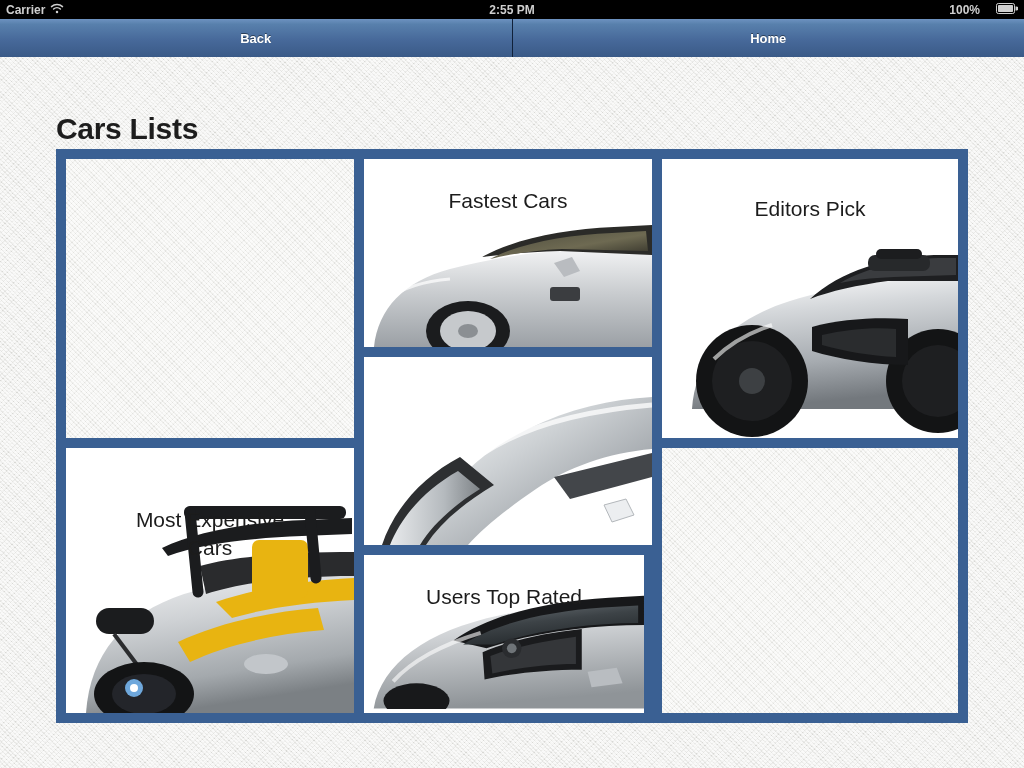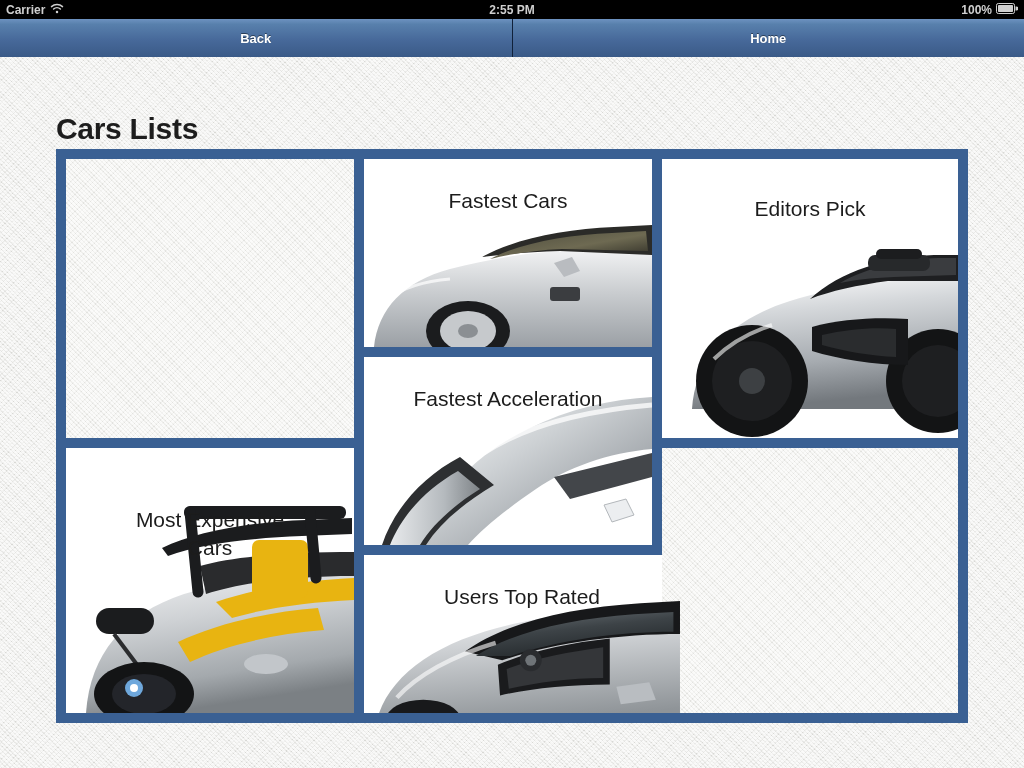--- a/index.html
+++ b/index.html
@@ -43,21 +43,21 @@
   .sb-center {
     position: absolute;
     left: 0; right: 0;
     text-align: center;
   }
   .sb-right {
     position: absolute;
     right: 6px;
     display: flex;
     align-items: center;
-    gap: 4px;
+    gap: 16px;
   }
   .wifi-icon { display: block; }
   .battery-icon { display: block; }
 
   
   #toolbar {
     position: absolute;
     top: 19px; left: 0;
     width: 1024px;
     height: 38px;
@@ -139,21 +139,21 @@
     z-index: 1;
     pointer-events: none;
   }
 
   
   #tile-0 { left: 0px;   top: 0px;   width: 288px; height: 279px; }
   #tile-1 { left: 298px; top: 0px;   width: 288px; height: 188px; }
   #tile-2 { left: 596px; top: 0px;   width: 296px; height: 279px; }
   #tile-3 { left: 298px; top: 198px; width: 288px; height: 188px; }
   #tile-4 { left: 0px;   top: 289px; width: 288px; height: 265px; }
-  #tile-5 { left: 298px; top: 396px; width: 316px; height: 158px; }
+  #tile-5 { left: 298px; top: 396px; width: 280px; height: 158px; }
   #tile-6 { left: 596px; top: 289px; width: 296px; height: 265px; }
 
   #tile-1 .tile-label { padding-top: 28px; }
   #tile-2 .tile-label { padding-top: 36px; }
   #tile-3 .tile-label { padding-top: 28px; }
   #tile-4 .tile-label { padding-top: 44px; max-width: 230px; margin: 14px auto; }
   #tile-5 .tile-label { padding-top: 28px; }
 </style>
 </head>
 <body>
@@ -242,21 +242,20 @@
         <circle cx="90" cy="222" r="13" fill="#3d4043"></circle>
         <circle cx="276" cy="222" r="52" fill="#131415"></circle>
         <circle cx="276" cy="222" r="36" fill="#1e1f21"></circle>
         <path d="M150 168 C178 160 214 158 246 160 L246 206 C212 206 176 200 150 192 Z" fill="#17181a"></path>
         <path d="M160 176 C186 170 212 168 234 170 L234 198 C208 197 182 192 160 186 Z" fill="#2a2c2e"></path>
         <path d="M52 200 C66 186 86 174 110 166" stroke="#ffffff" stroke-width="4" fill="none" opacity="0.6"></path>
       </svg>
     </div>
 
     <div class="tile" id="tile-3">
-      <span class="tile-label">Fastest Acceleration</span>
       <svg class="tile-art" viewBox="0 0 288 188" preserveAspectRatio="xMidYMax meet">
         <defs>
           <linearGradient id="g3a" x1="0" y1="0" x2="1" y2="1">
             <stop offset="0%" stop-color="#ffffff"></stop>
               <stop offset="40%" stop-color="#cdd1d4"></stop>
             <stop offset="75%" stop-color="#9ea3a8"></stop>
               <stop offset="100%" stop-color="#6d7276"></stop>
           </linearGradient>
           <linearGradient id="g3b" x1="0" y1="0" x2="1" y2="0">
             <stop offset="0%" stop-color="#e8eaec"></stop>

